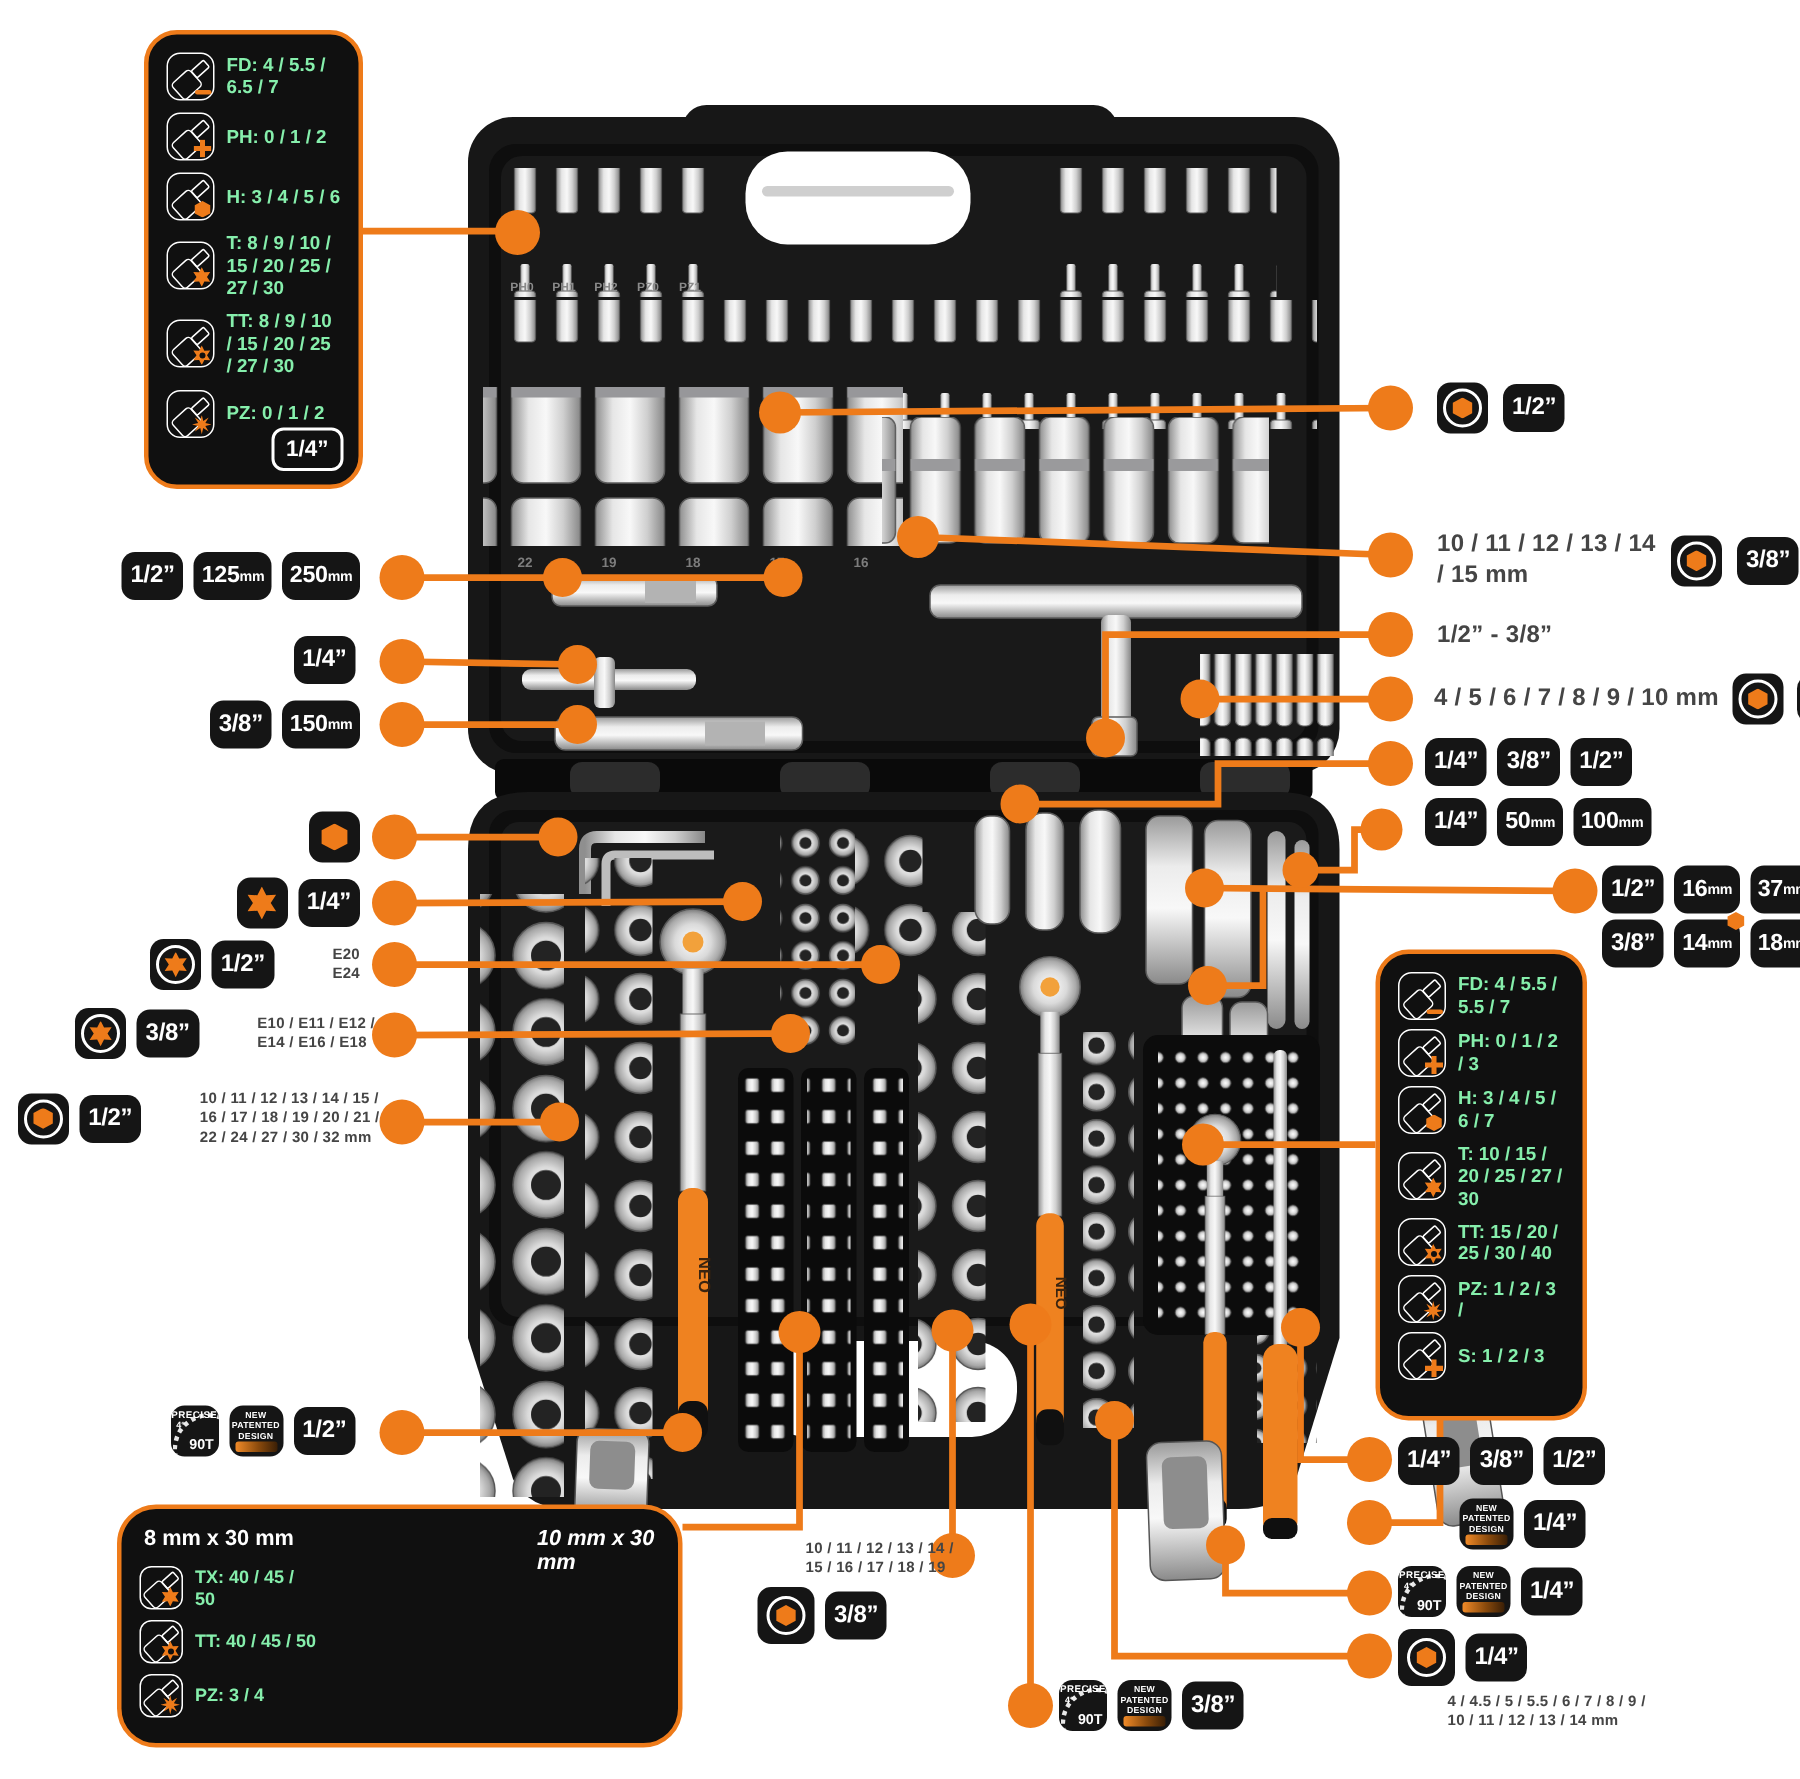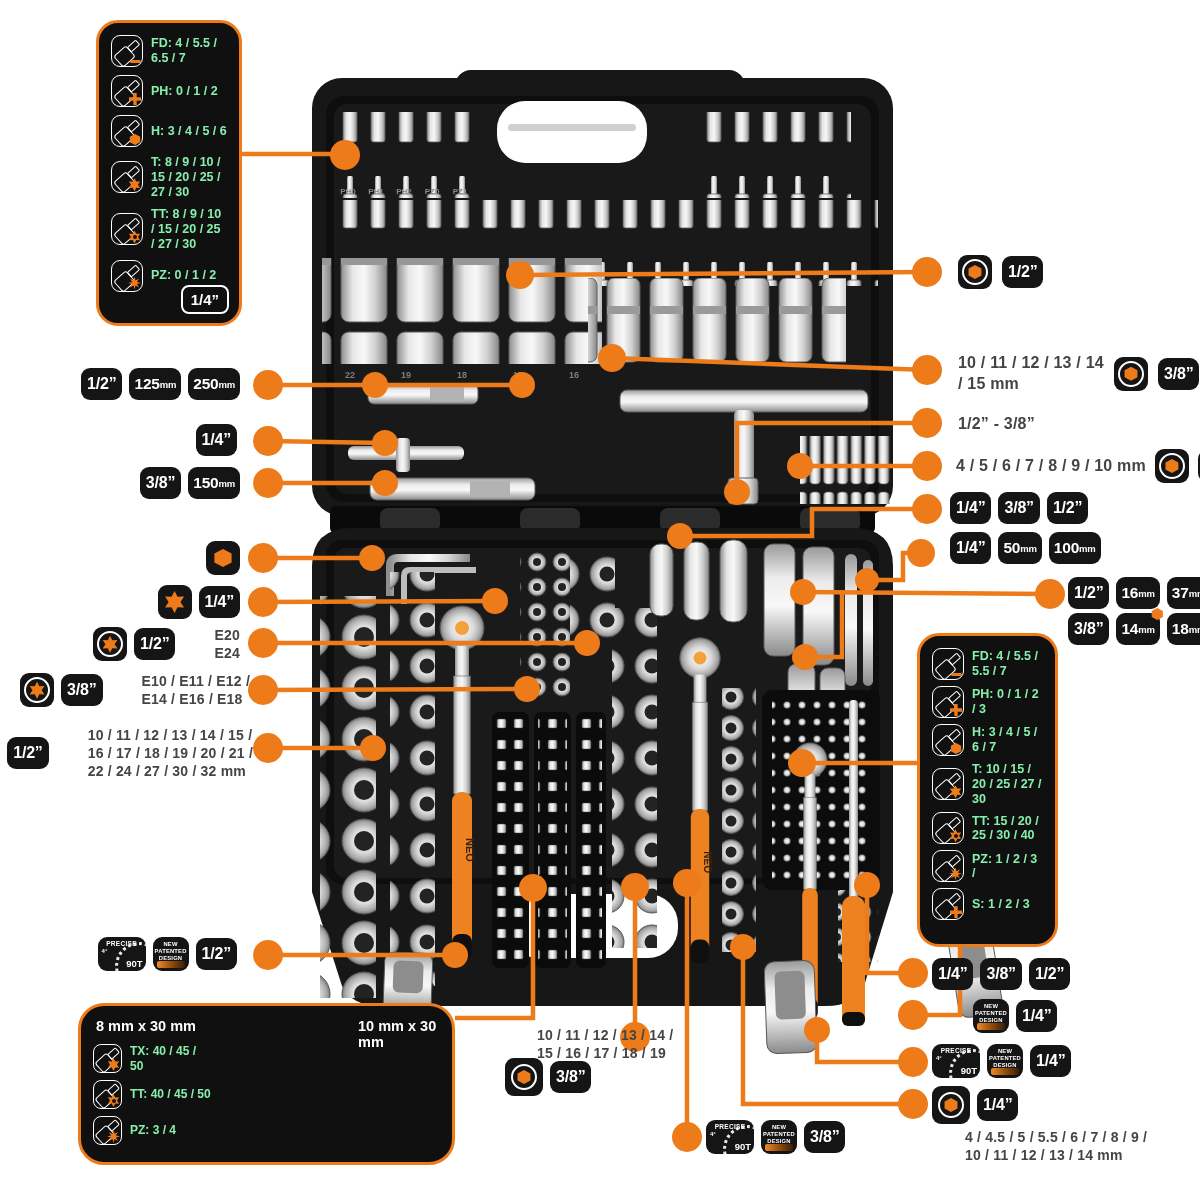--- a/index.html
+++ b/index.html
@@ -19,33 +19,33 @@
         clip-path:polygon(50% 0%,93% 25%,93% 75%,50% 100%,7% 75%,7% 25%);}
   
   .tile{width:34px;height:34px;border-radius:9px;background:var(--bk);display:flex;align-items:center;justify-content:center;flex:none;position:relative;}
   .tile.lg{width:38px;height:38px;}
   .oring{width:26px;height:26px;border:2.5px solid #fff;border-radius:50%;display:flex;align-items:center;justify-content:center;box-sizing:border-box;}
   .hx{width:15px;height:14px;background:var(--o);clip-path:polygon(50% 0%,93% 25%,93% 75%,50% 100%,7% 75%,7% 25%);}
   .hx.big{width:20px;height:18px;}
   .tstar{width:22px;height:22px;background:var(--o);clip-path:polygon(50% 0%,63.5% 26.6%,93.3% 25%,77% 50%,93.3% 75%,63.5% 73.4%,50% 100%,36.5% 73.4%,6.7% 75%,23% 50%,6.7% 25%,36.5% 26.6%);}
   .tstar.sm{width:17px;height:17px;}
   
-  .pb{width:48px;height:34px;border-radius:9px;background:var(--bk);position:relative;overflow:hidden;flex:none;color:#fff;}
+  .pb{width:32px;height:34px;border-radius:9px;background:var(--bk);position:relative;overflow:hidden;flex:none;color:#fff;}
   .pb .pt{position:absolute;top:3px;left:0;right:0;text-align:center;font-size:6.5px;font-weight:700;font-style:normal;letter-spacing:.3px;}
   .pb .pa{position:absolute;top:11px;left:4px;font-size:6px;font-weight:700;font-style:normal;}
   .pb .arc{position:absolute;right:-17px;bottom:-19px;width:42px;height:42px;border:3px dotted #e8e8e8;border-radius:50%;}
   .pb .pn{position:absolute;bottom:2px;right:3px;font-size:9.5px;font-weight:700;font-style:normal;}
   .nb{width:36px;height:34px;border-radius:9px;background:var(--bk);position:relative;overflow:hidden;flex:none;
       display:flex;flex-direction:column;align-items:center;justify-content:flex-start;padding-top:4px;box-sizing:border-box;color:#fff;}
   .nb em{font-style:normal;font-weight:700;font-size:5.8px;line-height:1.25;letter-spacing:.2px;}
   .nb .gl{position:absolute;bottom:3px;left:4px;right:4px;height:7px;border-radius:2px;
           background:linear-gradient(90deg,#f08a28,#8a4a0c 55%,#3a1f06);}
   
   .t{color:var(--tg);font-size:16px;font-weight:600;letter-spacing:.2px;line-height:1.3;white-space:nowrap;}
-  .t.sm{font-size:14px;padding-left:32px;}
+  .t.sm{font-size:10px;padding-left:32px;}
   .tc{display:flex;flex-direction:column;}
   
   .specbox{position:absolute;box-sizing:border-box;background:#101010;border:3.5px solid var(--o);
            border-radius:22px;padding:12px 12px;display:flex;flex-direction:column;gap:8px;}
   .srow{display:flex;align-items:center;gap:8px;}
   .stxt{color:#86efac;font-weight:700;font-size:12.5px;line-height:1.18;}
   .bicon{width:32px;height:32px;border:1.6px solid #fff;border-radius:9px;position:relative;flex:none;box-sizing:border-box;}
   .bicon .bb{position:absolute;left:5px;top:12px;width:13px;height:15px;border:1.5px solid #fff;border-radius:3px;transform:rotate(48deg);}
   .bicon .bt{position:absolute;left:18px;top:4px;width:5px;height:10px;border:1.5px solid #fff;border-radius:1.5px;transform:rotate(48deg);}
   .sym{position:absolute;right:1px;bottom:1px;display:block;}
@@ -54,21 +54,21 @@
   .sym.hexd{width:12px;height:11px;background:var(--o);clip-path:polygon(50% 0%,93% 25%,93% 75%,50% 100%,7% 75%,7% 25%);}
   .sym.star{width:13px;height:13px;background:var(--o);clip-path:polygon(50% 0%,63.5% 26.6%,93.3% 25%,77% 50%,93.3% 75%,63.5% 73.4%,50% 100%,36.5% 73.4%,6.7% 75%,23% 50%,6.7% 25%,36.5% 26.6%);}
   .sym.start{width:13px;height:13px;background:var(--o);clip-path:polygon(50% 0%,63.5% 26.6%,93.3% 25%,77% 50%,93.3% 75%,63.5% 73.4%,50% 100%,36.5% 73.4%,6.7% 75%,23% 50%,6.7% 25%,36.5% 26.6%);position:absolute;}
   .sym.start::after{content:"";position:absolute;left:4.5px;top:4.5px;width:4px;height:4px;border-radius:50%;background:#101010;}
   .sym.pz8{width:13px;height:13px;background:var(--o);clip-path:polygon(50% 0%,57.7% 31.5%,85.4% 14.6%,68.5% 42.4%,100% 50%,68.5% 57.7%,85.4% 85.4%,57.7% 68.5%,50% 100%,42.4% 68.5%,14.6% 85.4%,31.5% 57.7%,0% 50%,31.5% 42.4%,14.6% 14.6%,42.4% 31.5%);}
   .wb{position:absolute;right:10px;bottom:9px;border:2.5px solid #fff;border-radius:8px;color:#fff;font-weight:700;font-size:15px;padding:4px 8px;}
   
   .bbhead{position:relative;height:20px;}
   .bbhead span{position:absolute;top:0;color:#fff;font-weight:700;font-size:14.5px;}
   .bbhead span:first-child{left:3px;}
-  .bbhead span:last-child{left:265px;}
+  .bbhead span:last-child{left:265px;font-style:italic;}
   .bbcols{display:flex;gap:10px;}
   .bbcol{display:flex;flex-direction:column;gap:7px;}
   .bbcol .bicon{width:29px;height:29px;border-radius:8px;}
   .bbcol .bicon .bb{left:4px;top:10px;width:12px;height:14px;}
   .bbcol .bicon .bt{left:16px;top:3px;width:5px;height:9px;}
   .bbcol .stxt{font-size:12px;}
   .bbcol{width:118px;}
   .bbcol:nth-child(2){width:118px;}
   .bbcol:nth-child(3){width:105px;}
 </style>

